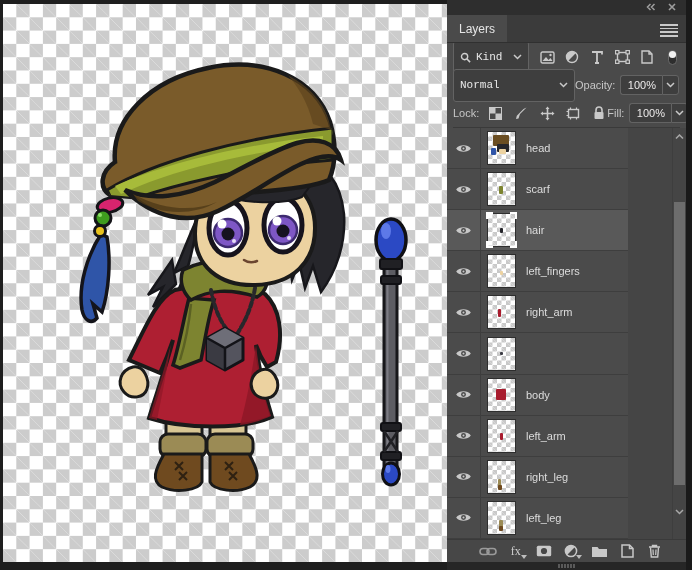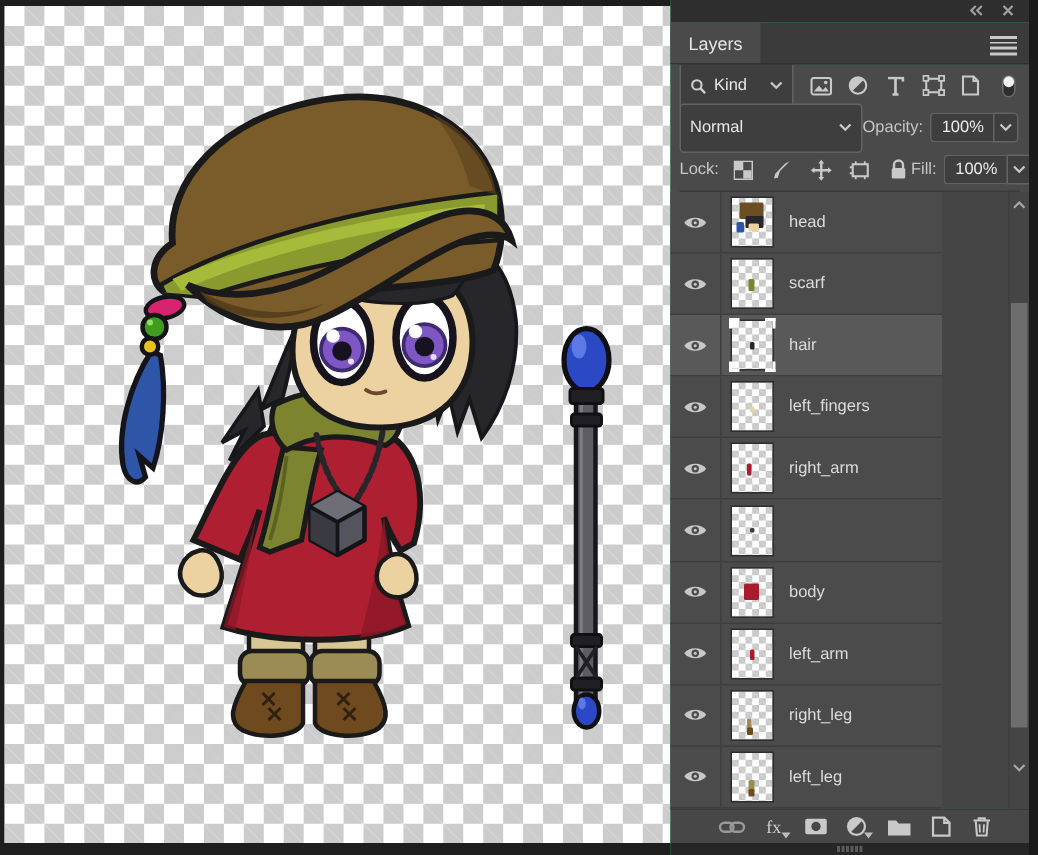--- a/index.html
+++ b/index.html
@@ -34,21 +34,21 @@
          display:flex; align-items:center; }
   .hamburger { position:absolute; right:8px; top:9px; width:18px; }
   .hamburger div { height:1.5px; background:#c9c9c9; margin-bottom:2.2px; }
 
   .controls { background:#4a4a4a; flex:0 0 auto; padding:0 6px; }
   .crow { height:28px; display:flex; align-items:center; }
   .crow.lockrow { height:29px; border-bottom:1px solid #3a3a3a; }
 
   .select { display:flex; align-items:center; background:#3e3e3e;
             border:1px solid #636363; border-radius:3px; height:33px;
-            color:#e8e8e8; font-size:11px; padding:0 6px; gap:5px; }
+            color:#e8e8e8; font-size:11px; padding:0 6px; gap:5px;font-family:Liberation Mono, monospace; }
   .select .lbl { flex:1; }
   .kind-select { width:92px; }
   .blend-select { width:122px; }
 
   .chev { width:9px; height:6px; flex:0 0 auto; }
   .mag { width:11px; height:11px; flex:0 0 auto; }
 
   .filter-icons { display:flex; align-items:center; gap:9px; margin-left:10px; }
   .fic { width:16px; height:16px; display:flex; align-items:center; justify-content:center; }
 

